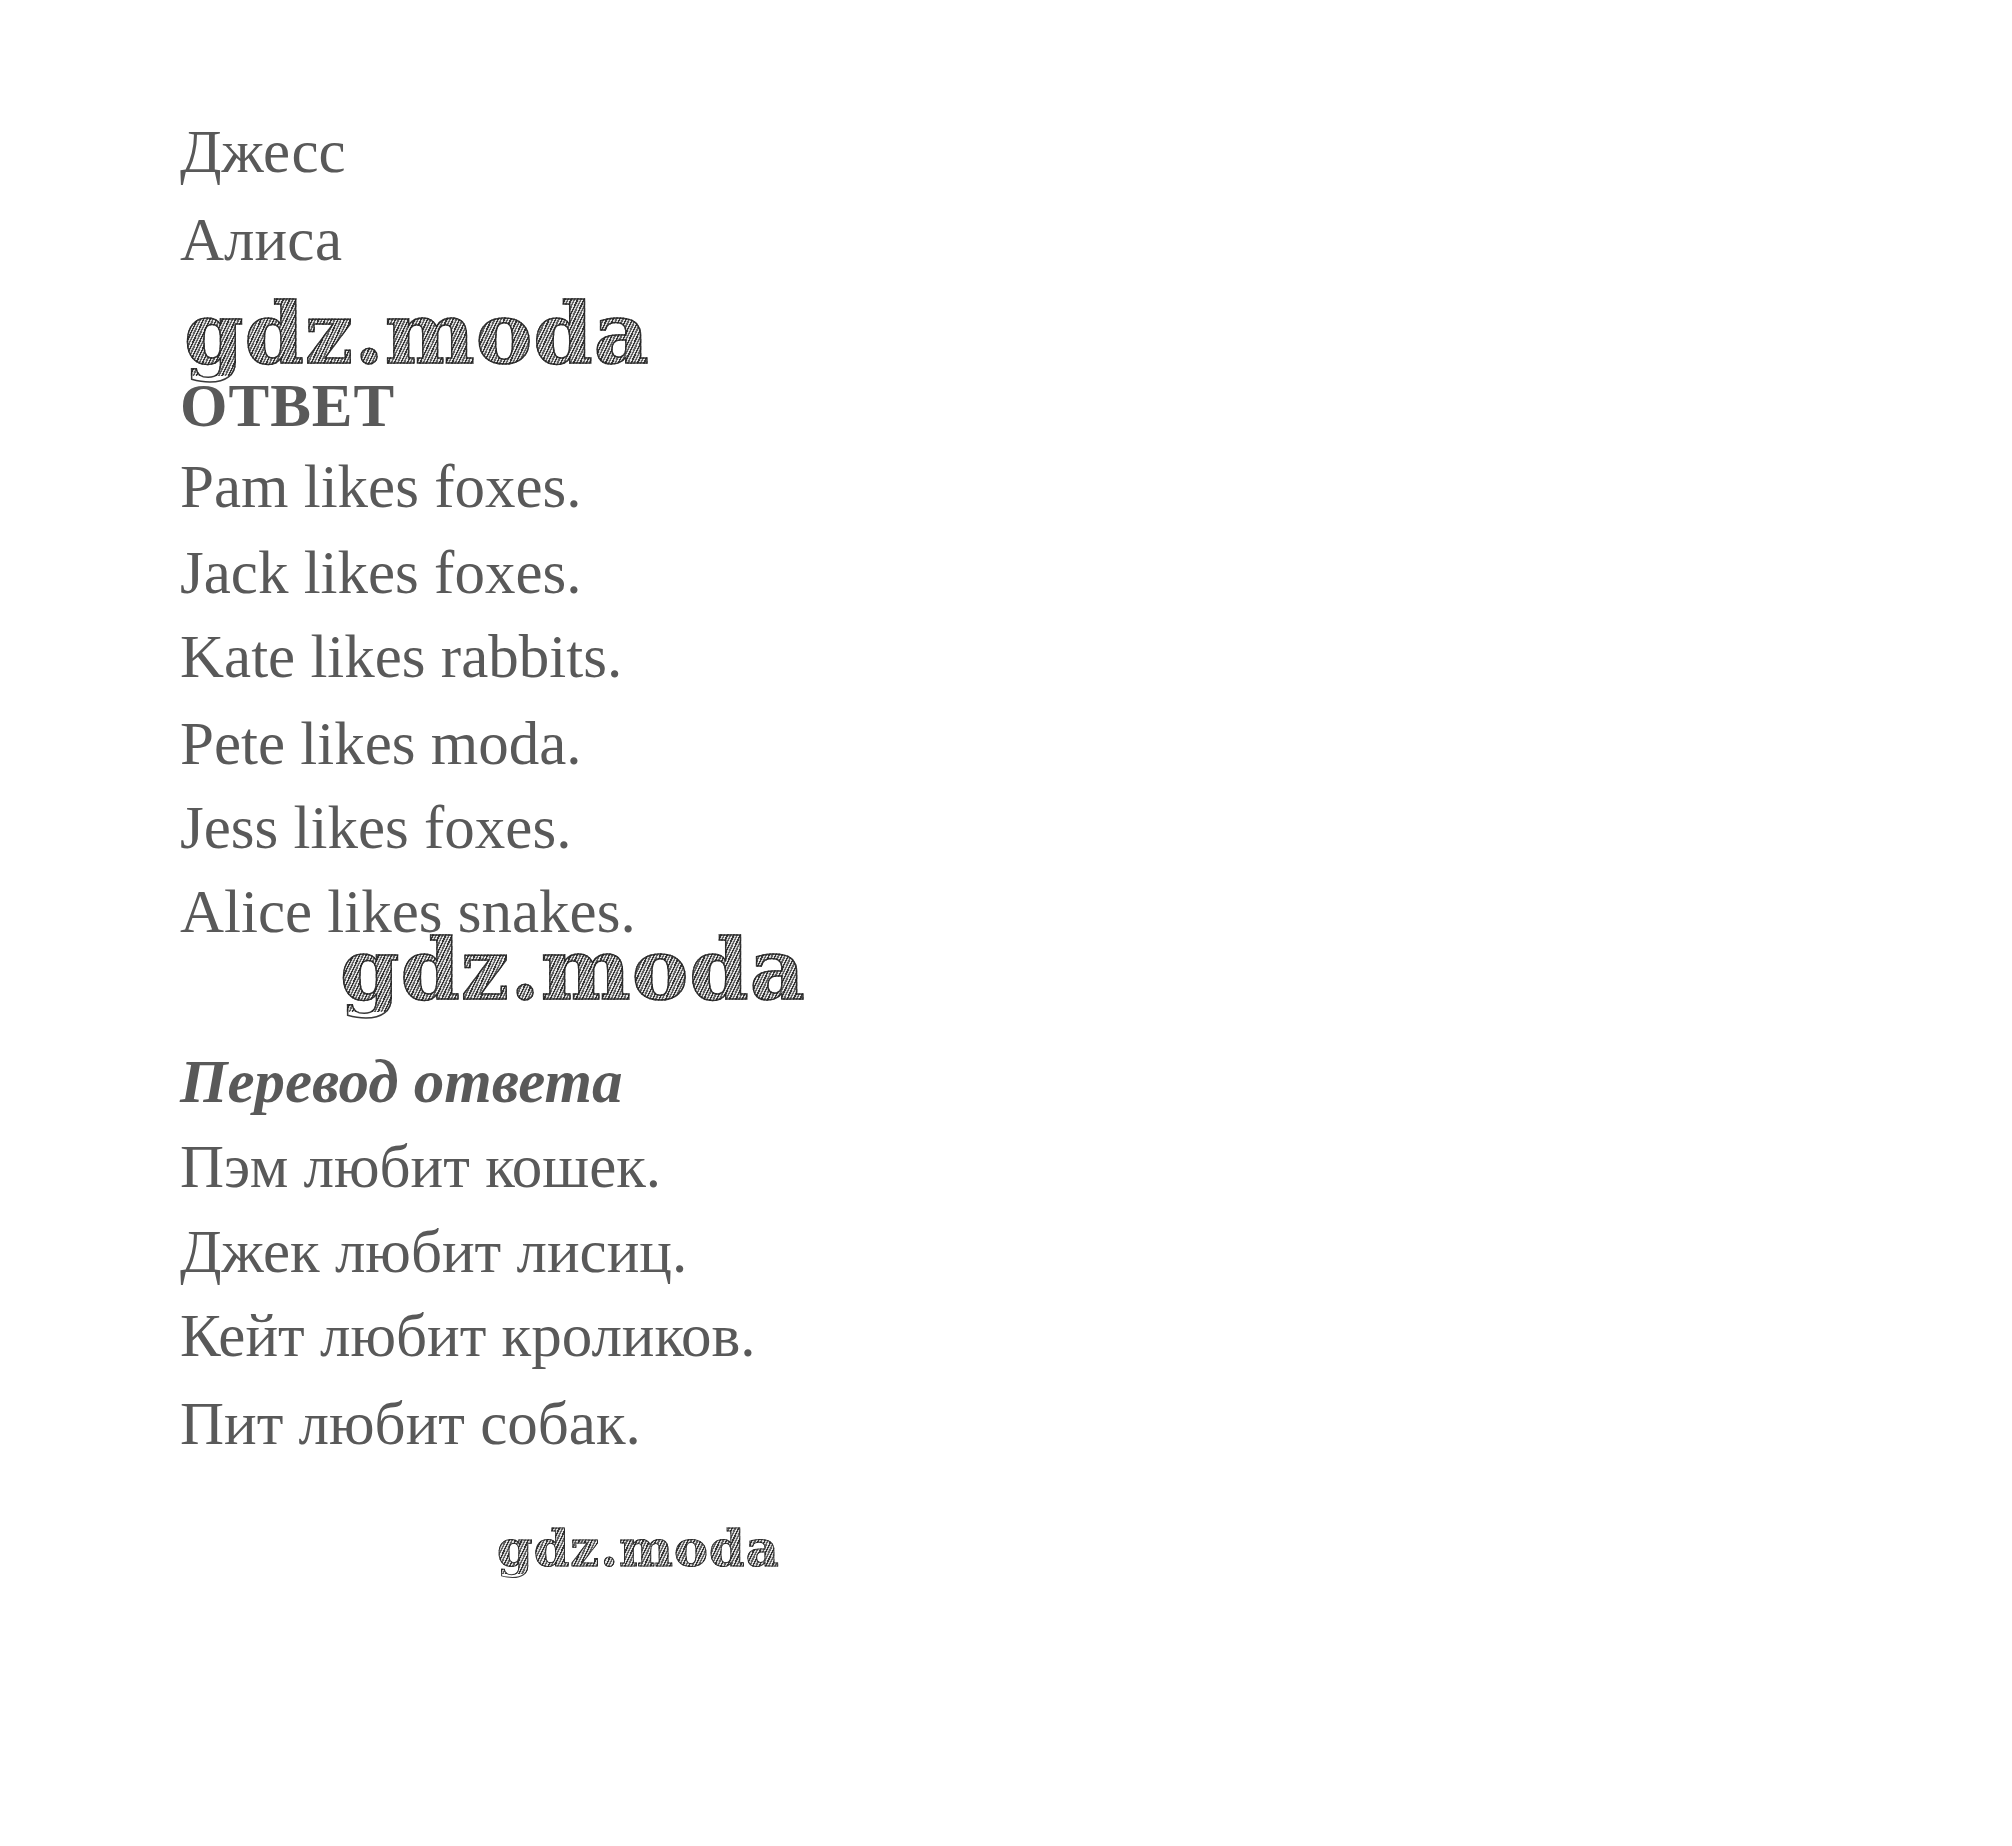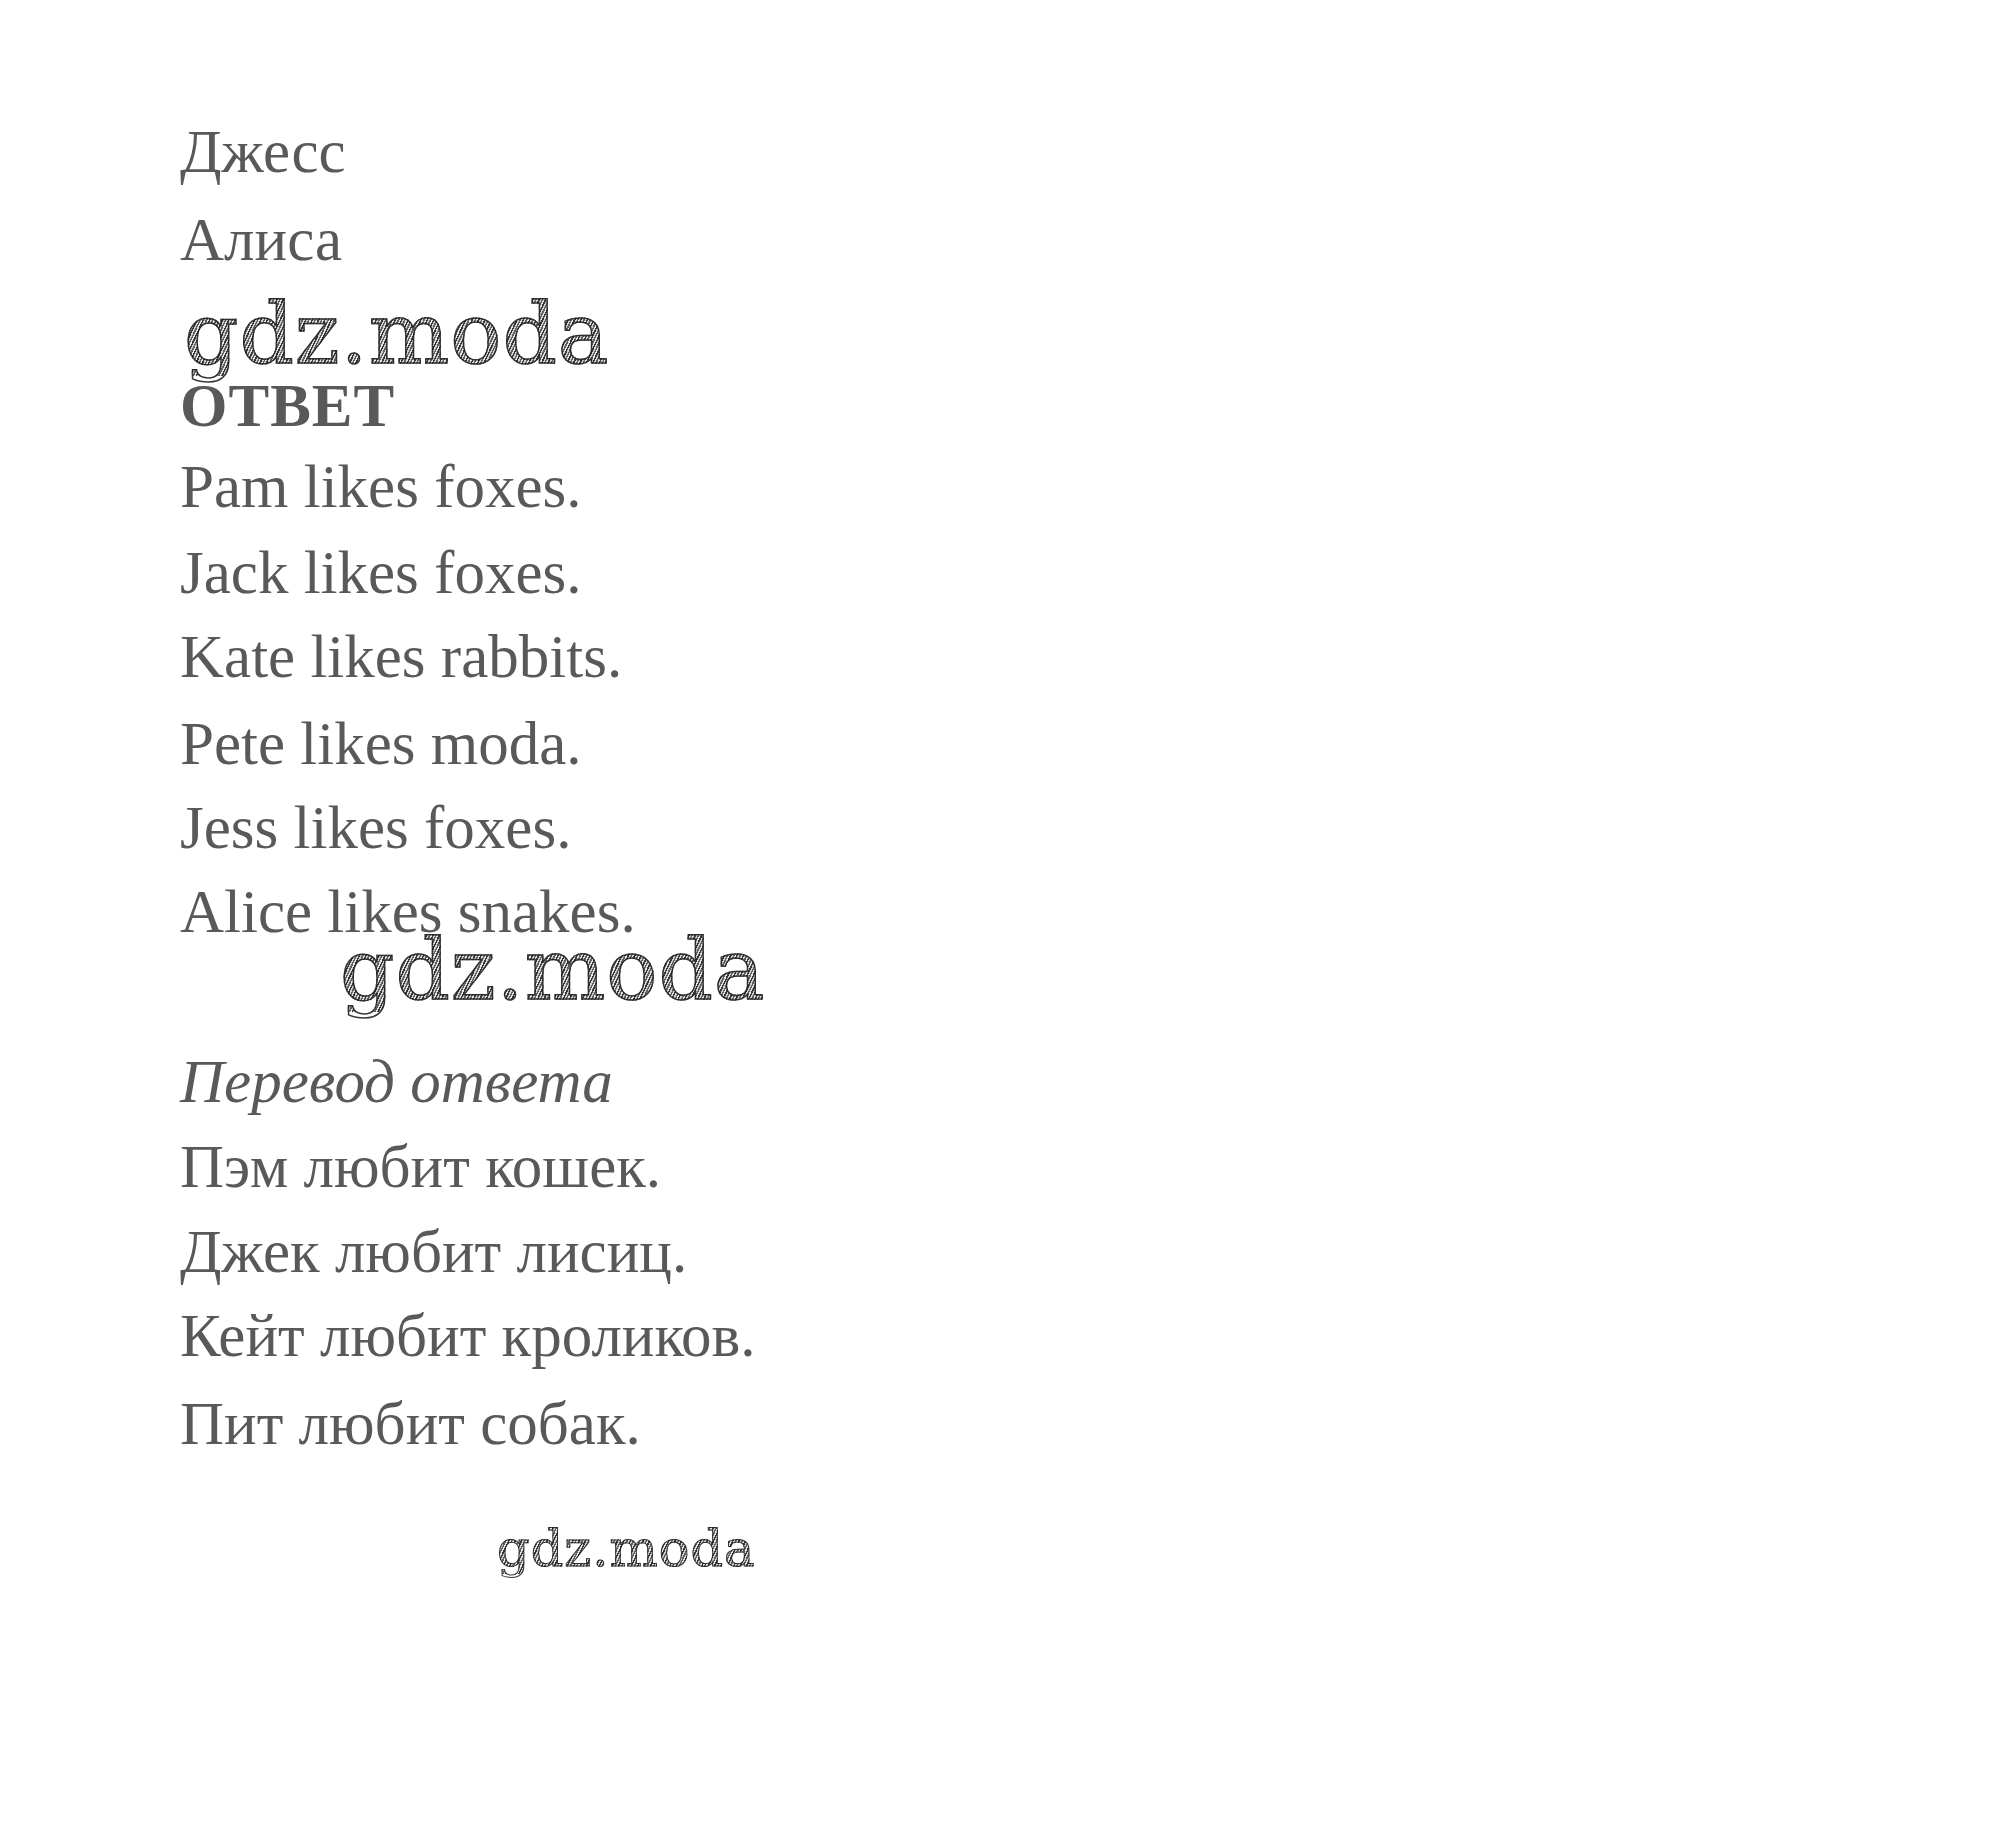--- a/index.html
+++ b/index.html
@@ -14,25 +14,25 @@
   }
   .line {
     position: absolute;
     left: 180px;
     font-size: 61px;
     line-height: 1.1;
     white-space: pre;
     color: #595959;
   }
   .heading-bold { font-weight: bold; letter-spacing: 1px; }
-  .heading-bold-italic { font-weight: normal; font-style: italic; }
+  .heading-bold-italic { font-weight: bold; font-style: italic; }
   .watermark {
     position: absolute;
     font-family: "DejaVu Serif", serif;
-    font-weight: normal;
+    font-weight: bold;
     letter-spacing: 1px;
     line-height: 1;
     background-image: repeating-linear-gradient(
       115deg,
       rgba(45,45,45,0.95) 0px, rgba(45,45,45,0.95) 1.5px,
       rgba(170,170,170,0.55) 1.5px, rgba(170,170,170,0.55) 2.9px,
       rgba(80,80,80,0.9) 2.9px, rgba(80,80,80,0.9) 4.4px,
       rgba(200,200,200,0.5) 4.4px, rgba(200,200,200,0.5) 5.8px
     );
     -webkit-background-clip: text;

